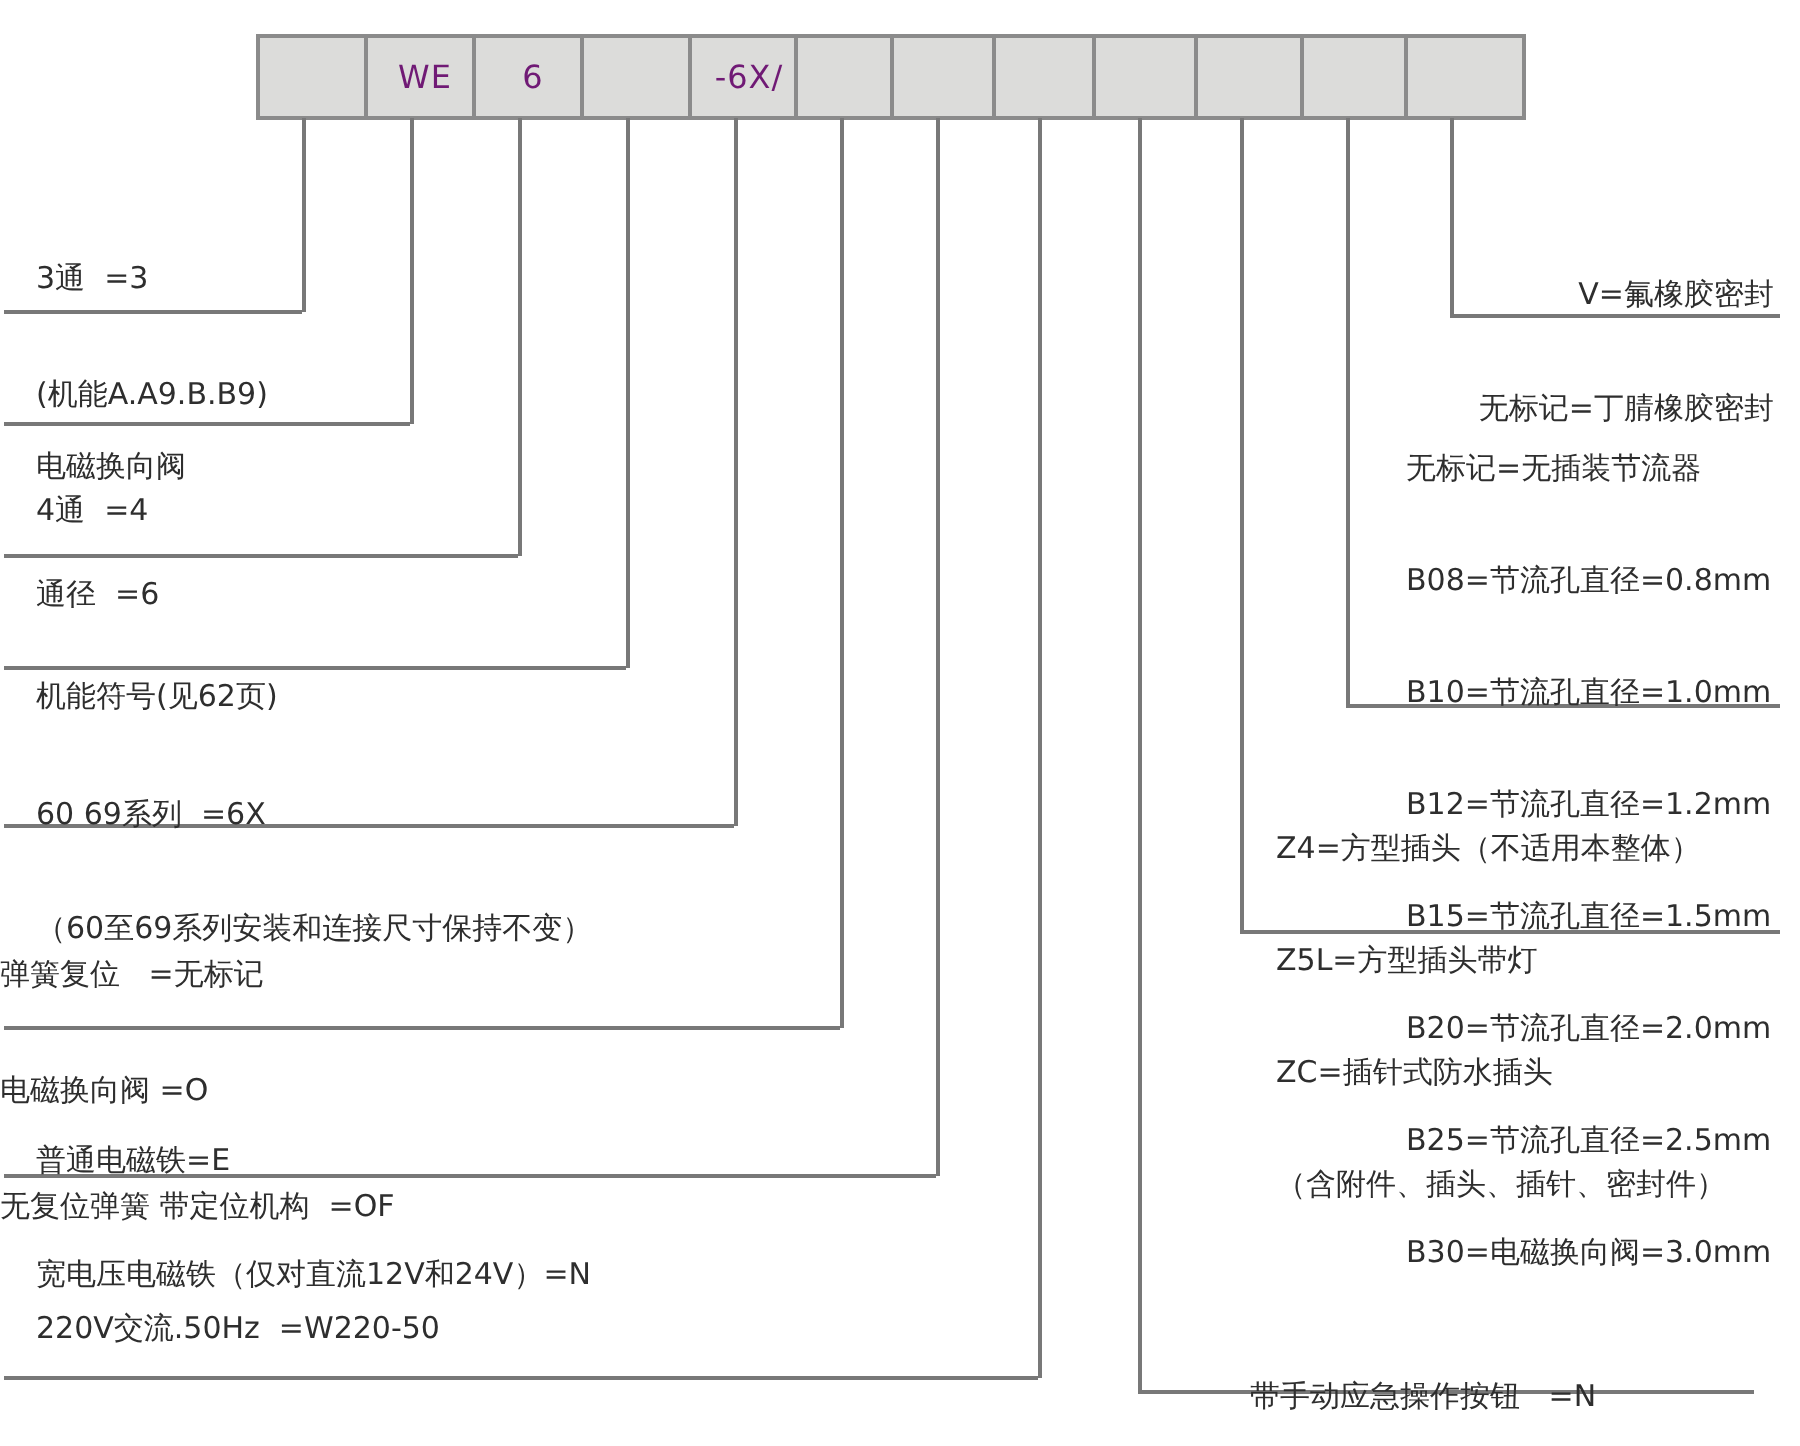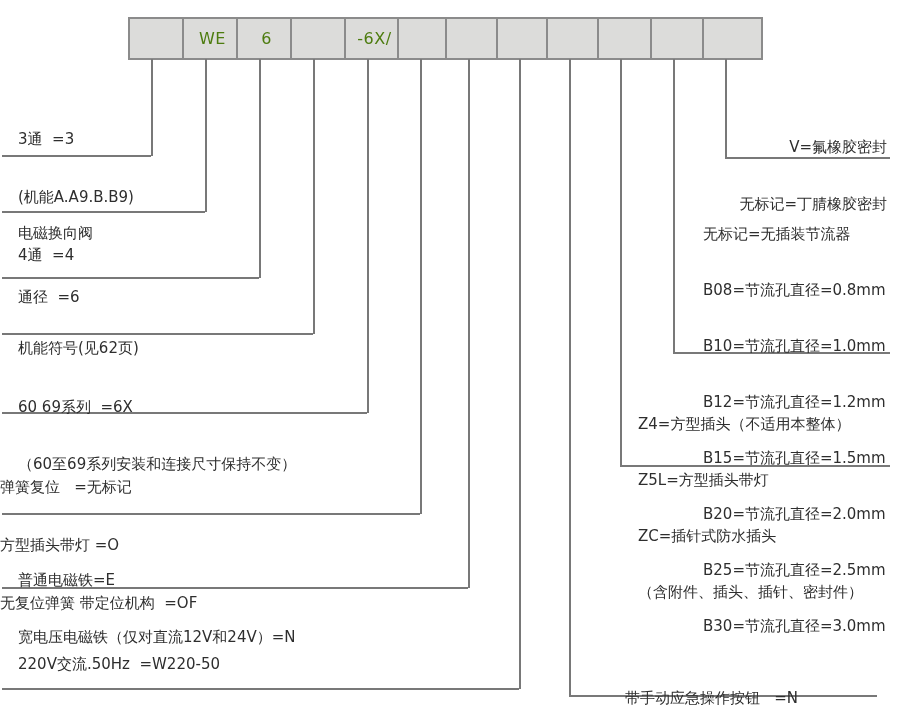--- a/index.html
+++ b/index.html
@@ -5,21 +5,21 @@
   html,body{margin:0;padding:0;background:#ffffff;}
   .stage{
     position:relative;width:900px;height:723px;background:#ffffff;
     font-family:"DejaVu Sans","Liberation Sans",sans-serif;
     color:#2e2e2e;overflow:hidden;
   }
   .box{
     position:absolute;top:17px;width:61px;height:43px;
     background:#dcdcda;border:2px solid #8b8b8b;box-sizing:border-box;
     display:flex;align-items:center;justify-content:center;
-    font-size:16px;color:#4d7c0f;letter-spacing:.5px;
+    font-size:16px;color:#701a75;letter-spacing:.5px;
   }
   .v{position:absolute;width:1.5px;background:#787878;}
   .h{position:absolute;height:1.5px;background:#787878;}
   .tb{position:absolute;font-size:15px;white-space:pre;color:#2e2e2e;}
   .tb div{line-height:21px;}
   .lh22 div{line-height:22px;}
   .lh20 div{line-height:20px;}
   .tr{text-align:right;}
 </style>
 </head>
@@ -109,21 +109,21 @@
     <div>机能符号(见62页)</div>
   </div>
 
   <div class="tb" style="left:18px;top:361px">
     <div>60 69系列  =6X</div>
     <div>（60至69系列安装和连接尺寸保持不变）</div>
   </div>
 
   <div class="tb lh22" style="left:0;top:440px">
     <div>弹簧复位   =无标记</div>
-    <div>方型插头带灯 =O</div>
+    <div>电磁换向阀 =O</div>
     <div>无复位弹簧 带定位机构  =OF</div>
   </div>
 
   <div class="tb" style="left:18px;top:534px">
     <div>普通电磁铁=E</div>
     <div>宽电压电磁铁（仅对直流12V和24V）=N</div>
   </div>
 
   <div class="tb lh22" style="left:18px;top:617px">
     <div>220V交流.50Hz  =W220-50</div>
@@ -136,21 +136,21 @@
   </div>
 
   <div class="tb lh20" style="left:703px;top:188px">
     <div>无标记=无插装节流器</div>
     <div>B08=节流孔直径=0.8mm</div>
     <div>B10=节流孔直径=1.0mm</div>
     <div>B12=节流孔直径=1.2mm</div>
     <div>B15=节流孔直径=1.5mm</div>
     <div>B20=节流孔直径=2.0mm</div>
     <div>B25=节流孔直径=2.5mm</div>
-    <div>B30=节流孔直径=3.0mm</div>
+    <div>B30=电磁换向阀=3.0mm</div>
   </div>
 
   <div class="tb lh20" style="left:638px;top:378px">
     <div>Z4=方型插头（不适用本整体）</div>
     <div>Z5L=方型插头带灯</div>
     <div>ZC=插针式防水插头</div>
     <div>（含附件、插头、插针、密封件）</div>
   </div>
 
   <div class="tb" style="left:625px;top:652px">

